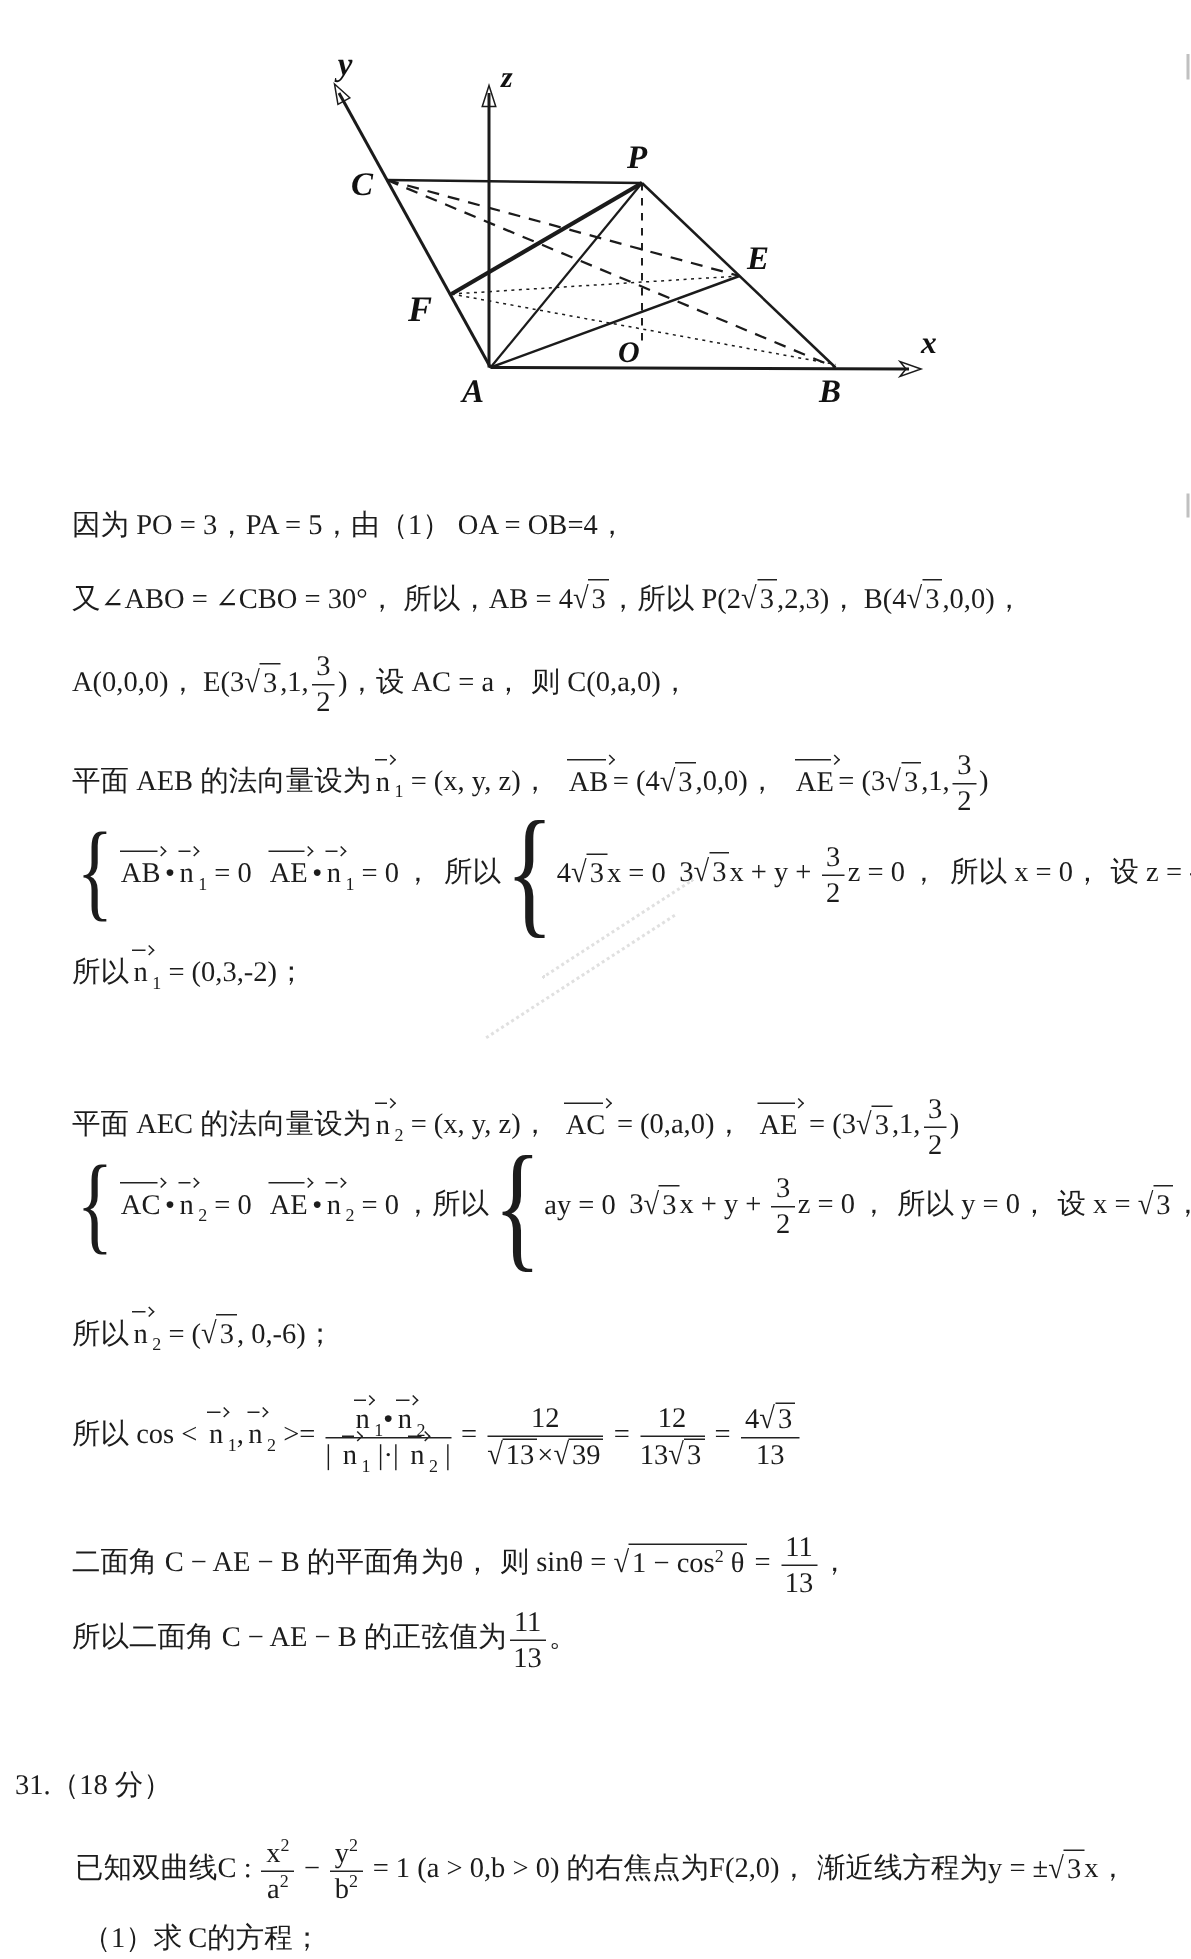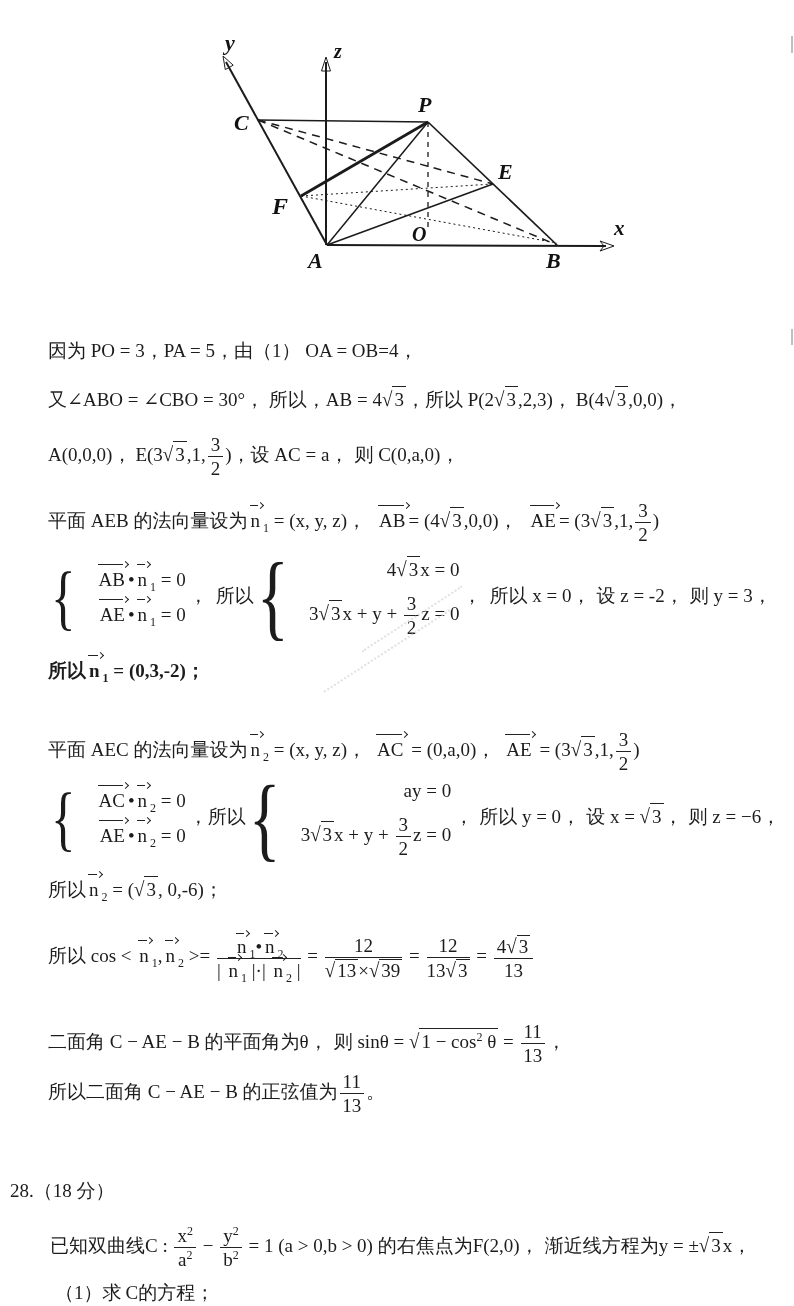--- a/index.html
+++ b/index.html
@@ -24,21 +24,21 @@
   .frac .den{display:block;padding-top:1px;}
   .sqrt{display:inline-block;white-space:nowrap;}
   .sqrt .sign{display:inline-block;transform:scaleY(1.06);}
   .sqrt .rad{display:inline-block;border-top:1.4px solid #222;padding:0 2px;}
   .vec{position:relative;display:inline-block;padding:0 1px;margin:0 2px;}
   .vec::before{content:"";position:absolute;left:0;right:3px;top:-3px;border-top:1.2px solid #222;}
   .vec::after{content:"";position:absolute;right:-2px;top:-5px;width:4px;height:4px;
     border-top:1.2px solid #222;border-right:1.2px solid #222;transform:rotate(45deg);}
   .sys{display:inline-flex;align-items:center;vertical-align:middle;margin:0 3px;}
   .sys .brace{display:inline-block;font-weight:300;line-height:.8;}
-  .sys .rows{display:inline-flex;flex-direction:column;align-items:flex-end;gap:9px;margin-left:20px;}
+  .sys .rows{display:inline-flex;flex-direction:row;align-items:center;gap:9px;margin-left:2px;}
   .sys .row{white-space:nowrap;}
   
   .edge-tick{position:absolute;right:1px;width:2px;background:#8d8d8d;opacity:.55;}
   .smudge{position:absolute;border-top:2px dotted #d9d9d9;opacity:.8;transform:rotate(-33deg);}
 </style>
 </head>
 <body>
 
 <svg id="fig" width="794" height="300" viewBox="0 0 794 300" xmlns="http://www.w3.org/2000/svg">
 
@@ -85,40 +85,40 @@
           <span class="row"><span class="vec"><span class="it"><span class="mtext">AB</span></span></span><span class="mtext">•</span><span class="vec"><span class="it"><span class="mtext">n</span></span></span><span class="ssub"><span class="mtext">1</span></span><span class="mtext"> = 0</span></span>
           <span class="row"><span class="vec"><span class="it"><span class="mtext">AE</span></span></span><span class="mtext">•</span><span class="vec"><span class="it"><span class="mtext">n</span></span></span><span class="ssub"><span class="mtext">1</span></span><span class="mtext"> = 0</span></span>
         </span>
       </span><span class="mtext">，</span><span class="msp" style="width: 8px;"></span><span class="cn"><span class="mtext">所以</span></span><span class="sys">
         <span class="brace" style="font-size: 66.96px; transform: scaleY(1.42);">{</span>
         <span class="rows">
           <span class="row"><span class="mtext">4</span><span class="sqrt"><span class="sign">√</span><span class="rad"><span class="mtext">3</span></span></span><span class="it"><span class="mtext">x</span></span><span class="mtext"> = 0</span></span>
           <span class="row"><span class="mtext">3</span><span class="sqrt"><span class="sign">√</span><span class="rad"><span class="mtext">3</span></span></span><span class="it"><span class="mtext">x</span></span><span class="mtext"> + </span><span class="it"><span class="mtext">y</span></span><span class="mtext"> + </span><span class="frac"><span class="num"><span class="mtext">3</span></span><span class="den"><span class="mtext">2</span></span></span><span class="it"><span class="mtext">z</span></span><span class="mtext"> = 0</span></span>
         </span>
       </span><span class="mtext">，</span><span class="msp" style="width: 8px;"></span><span class="cn"><span class="mtext">所以 </span></span><span class="it"><span class="mtext">x</span></span><span class="mtext"> = 0</span><span class="mtext">，</span><span class="msp" style="width: 6px;"></span><span class="cn"><span class="mtext">设 </span></span><span class="it"><span class="mtext">z</span></span><span class="mtext"> = -2</span><span class="mtext">，</span><span class="msp" style="width: 6px;"></span><span class="cn"><span class="mtext">则 </span></span><span class="it"><span class="mtext">y</span></span><span class="mtext"> = 3</span><span class="mtext">，</span></div>
-    <div class="line" style="left: 48px; top: 658px; font-weight: bold;"><span class="cn"><span class="mtext">所以</span></span><span class="vec"><span class="it"><span class="mtext">n</span></span></span><span class="ssub"><span class="mtext">1</span></span><span class="mtext"> = (0,3,-2)</span><span class="mtext">；</span></div>
+    <div class="line" style="left: 48px; top: 636px;"><span class="cn"><span class="mtext">所以</span></span><span class="vec"><span class="it"><span class="mtext">n</span></span></span><span class="ssub"><span class="mtext">1</span></span><span class="mtext"> = (0,3,-2)</span><span class="mtext">；</span></div>
     <div class="line" style="left: 48px; top: 728px;"><span class="cn"><span class="mtext">平面 </span></span><span class="it"><span class="mtext">AEC</span></span><span class="cn"><span class="mtext"> 的法向量设为</span></span><span class="vec"><span class="it"><span class="mtext">n</span></span></span><span class="ssub"><span class="mtext">2</span></span><span class="mtext"> = (</span><span class="it"><span class="mtext">x</span></span><span class="mtext">, </span><span class="it"><span class="mtext">y</span></span><span class="mtext">, </span><span class="it"><span class="mtext">z</span></span><span class="mtext">)</span><span class="mtext">，</span><span class="msp" style="width: 8px;"></span><span class="vec"><span class="it"><span class="mtext">AC</span></span></span><span class="mtext"> = (0,</span><span class="it"><span class="mtext">a</span></span><span class="mtext">,0)</span><span class="mtext">，</span><span class="msp" style="width: 8px;"></span><span class="vec"><span class="it"><span class="mtext">AE</span></span></span><span class="mtext"> = (3</span><span class="sqrt"><span class="sign">√</span><span class="rad"><span class="mtext">3</span></span></span><span class="mtext">,1,</span><span class="frac"><span class="num"><span class="mtext">3</span></span><span class="den"><span class="mtext">2</span></span></span><span class="mtext">)</span></div>
     <div class="line" style="left: 48px; top: 778px;"><span class="sys">
         <span class="brace" style="font-size: 51.12px; transform: scaleY(1.42);">{</span>
         <span class="rows">
           <span class="row"><span class="vec"><span class="it"><span class="mtext">AC</span></span></span><span class="mtext">•</span><span class="vec"><span class="it"><span class="mtext">n</span></span></span><span class="ssub"><span class="mtext">2</span></span><span class="mtext"> = 0</span></span>
           <span class="row"><span class="vec"><span class="it"><span class="mtext">AE</span></span></span><span class="mtext">•</span><span class="vec"><span class="it"><span class="mtext">n</span></span></span><span class="ssub"><span class="mtext">2</span></span><span class="mtext"> = 0</span></span>
         </span>
       </span><span class="mtext">，</span><span class="cn"><span class="mtext">所以</span></span><span class="sys">
         <span class="brace" style="font-size: 66.24px; transform: scaleY(1.42);">{</span>
         <span class="rows">
           <span class="row"><span class="it"><span class="mtext">ay</span></span><span class="mtext"> = 0</span></span>
           <span class="row"><span class="mtext">3</span><span class="sqrt"><span class="sign">√</span><span class="rad"><span class="mtext">3</span></span></span><span class="it"><span class="mtext">x</span></span><span class="mtext"> + </span><span class="it"><span class="mtext">y</span></span><span class="mtext"> + </span><span class="frac"><span class="num"><span class="mtext">3</span></span><span class="den"><span class="mtext">2</span></span></span><span class="it"><span class="mtext">z</span></span><span class="mtext"> = 0</span></span>
         </span>
       </span><span class="mtext">，</span><span class="msp" style="width: 6px;"></span><span class="cn"><span class="mtext">所以 </span></span><span class="it"><span class="mtext">y</span></span><span class="mtext"> = 0</span><span class="mtext">，</span><span class="msp" style="width: 6px;"></span><span class="cn"><span class="mtext">设 </span></span><span class="it"><span class="mtext">x</span></span><span class="mtext"> = </span><span class="sqrt"><span class="sign">√</span><span class="rad"><span class="mtext">3</span></span></span><span class="mtext">，</span><span class="msp" style="width: 6px;"></span><span class="cn"><span class="mtext">则 </span></span><span class="it"><span class="mtext">z</span></span><span class="mtext"> = −6</span><span class="mtext">，</span></div>
     <div class="line" style="left: 48px; top: 876px;"><span class="cn"><span class="mtext">所以</span></span><span class="vec"><span class="it"><span class="mtext">n</span></span></span><span class="ssub"><span class="mtext">2</span></span><span class="mtext"> = (</span><span class="sqrt"><span class="sign">√</span><span class="rad"><span class="mtext">3</span></span></span><span class="mtext">, 0,-6)</span><span class="mtext">；</span></div>
     <div class="line" style="left: 48px; top: 934px;"><span class="cn"><span class="mtext">所以 </span></span><span class="mtext">cos &lt; </span><span class="vec"><span class="it"><span class="mtext">n</span></span></span><span class="ssub"><span class="mtext">1</span></span><span class="mtext">,</span><span class="vec"><span class="it"><span class="mtext">n</span></span></span><span class="ssub"><span class="mtext">2</span></span><span class="mtext"> &gt;= </span><span class="frac"><span class="num"><span class="vec"><span class="it"><span class="mtext">n</span></span></span><span class="ssub"><span class="mtext">1</span></span><span class="mtext">•</span><span class="vec"><span class="it"><span class="mtext">n</span></span></span><span class="ssub"><span class="mtext">2</span></span></span><span class="den"><span class="mtext">| </span><span class="vec"><span class="it"><span class="mtext">n</span></span></span><span class="ssub"><span class="mtext">1</span></span><span class="mtext"> |·| </span><span class="vec"><span class="it"><span class="mtext">n</span></span></span><span class="ssub"><span class="mtext">2</span></span><span class="mtext"> |</span></span></span><span class="mtext"> = </span><span class="frac"><span class="num"><span class="mtext">12</span></span><span class="den"><span class="sqrt"><span class="sign">√</span><span class="rad"><span class="mtext">13</span></span></span><span class="mtext">×</span><span class="sqrt"><span class="sign">√</span><span class="rad"><span class="mtext">39</span></span></span></span></span><span class="mtext"> = </span><span class="frac"><span class="num"><span class="mtext">12</span></span><span class="den"><span class="mtext">13</span><span class="sqrt"><span class="sign">√</span><span class="rad"><span class="mtext">3</span></span></span></span></span><span class="mtext"> = </span><span class="frac"><span class="num"><span class="mtext">4</span><span class="sqrt"><span class="sign">√</span><span class="rad"><span class="mtext">3</span></span></span></span><span class="den"><span class="mtext">13</span></span></span></div>
     <div class="line" style="left: 48px; top: 1020px;"><span class="cn"><span class="mtext">二面角 </span></span><span class="it"><span class="mtext">C</span></span><span class="mtext"> − </span><span class="it"><span class="mtext">AE</span></span><span class="mtext"> − </span><span class="it"><span class="mtext">B</span></span><span class="cn"><span class="mtext"> 的平面角为</span></span><span class="it"><span class="mtext">θ</span></span><span class="mtext">，</span><span class="msp" style="width: 6px;"></span><span class="cn"><span class="mtext">则 </span></span><span class="mtext">sin</span><span class="it"><span class="mtext">θ</span></span><span class="mtext"> = </span><span class="sqrt"><span class="sign">√</span><span class="rad"><span class="mtext">1 − cos</span><span class="ssup"><span class="mtext">2</span></span><span class="mtext"> </span><span class="it"><span class="mtext">θ</span></span></span></span><span class="mtext"> = </span><span class="frac"><span class="num"><span class="mtext">11</span></span><span class="den"><span class="mtext">13</span></span></span><span class="mtext">，</span></div>
     <div class="line" style="left: 48px; top: 1070px;"><span class="cn"><span class="mtext">所以二面角 </span></span><span class="it"><span class="mtext">C</span></span><span class="mtext"> − </span><span class="it"><span class="mtext">AE</span></span><span class="mtext"> − </span><span class="it"><span class="mtext">B</span></span><span class="cn"><span class="mtext"> 的正弦值为</span></span><span class="frac"><span class="num"><span class="mtext">11</span></span><span class="den"><span class="mtext">13</span></span></span><span class="cn"><span class="mtext">。</span></span></div>
-    <div class="line" style="left: 10px; top: 1178px;"><span class="mtext">28.</span><span class="cn"><span class="mtext">（18 分）</span></span></div>
+    <div class="line" style="left: 10px; top: 1178px;"><span class="mtext">31.</span><span class="cn"><span class="mtext">（18 分）</span></span></div>
     <div class="line" style="left: 50px; top: 1224px;"><span class="cn"><span class="mtext">已知双曲线</span></span><span class="it"><span class="mtext">C</span></span><span class="mtext"> : </span><span class="frac"><span class="num"><span class="it"><span class="mtext">x</span></span><span class="ssup"><span class="mtext">2</span></span></span><span class="den"><span class="it"><span class="mtext">a</span></span><span class="ssup"><span class="mtext">2</span></span></span></span><span class="mtext"> − </span><span class="frac"><span class="num"><span class="it"><span class="mtext">y</span></span><span class="ssup"><span class="mtext">2</span></span></span><span class="den"><span class="it"><span class="mtext">b</span></span><span class="ssup"><span class="mtext">2</span></span></span></span><span class="mtext"> = 1 (</span><span class="it"><span class="mtext">a</span></span><span class="mtext"> &gt; 0,</span><span class="it"><span class="mtext">b</span></span><span class="mtext"> &gt; 0)</span><span class="cn"><span class="mtext"> 的右焦点为</span></span><span class="it"><span class="mtext">F</span></span><span class="mtext">(2,0)</span><span class="mtext">，</span><span class="msp" style="width: 6px;"></span><span class="cn"><span class="mtext">渐近线方程为</span></span><span class="it"><span class="mtext">y</span></span><span class="mtext"> = ±</span><span class="sqrt"><span class="sign">√</span><span class="rad"><span class="mtext">3</span></span></span><span class="it"><span class="mtext">x</span></span><span class="mtext">，</span></div>
     <div class="line" style="left: 55px; top: 1280px;"><span class="cn"><span class="mtext">（1）求</span></span><span class="msp" style="width: 4px;"></span><span class="it"><span class="mtext">C</span></span><span class="cn"><span class="mtext">的方程；</span></span></div>
   </main>
 
 <div class="edge-tick" style="top:36px;height:17px;"></div>
 <div class="edge-tick" style="top:329px;height:16px;"></div>
 <div class="smudge" style="left:312px;top:650px;width:150px;"></div>
 <div class="smudge" style="left:352px;top:618px;width:120px;"></div>
 
 </body></html>

